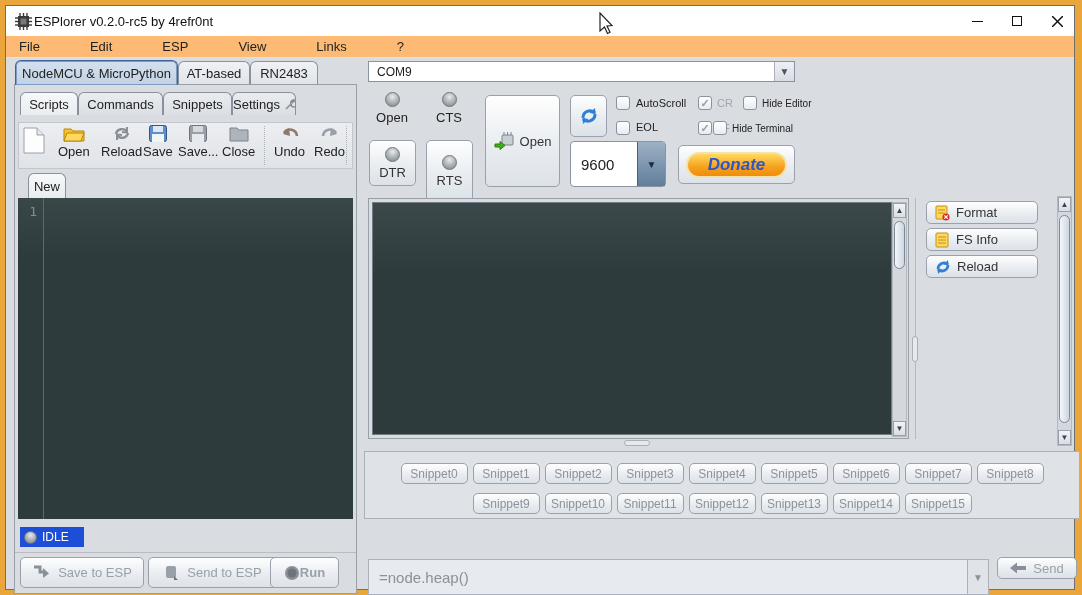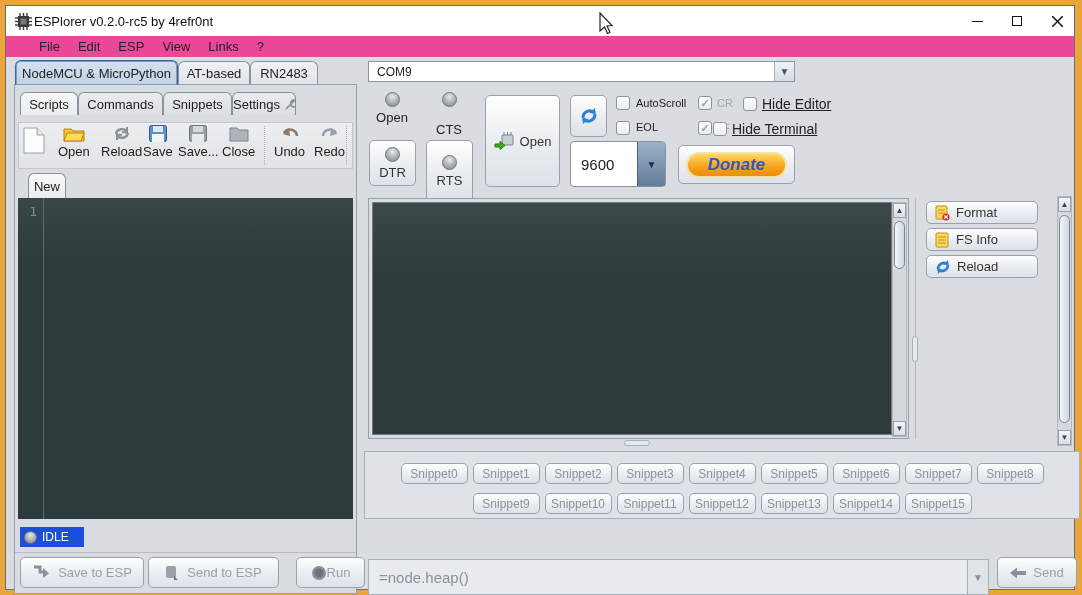--- a/index.html
+++ b/index.html
@@ -5,21 +5,21 @@
   * { margin:0; padding:0; box-sizing:border-box; }
   html,body { width:1082px; height:595px; font-family:"Liberation Sans", sans-serif; }
   .app { position:relative; width:1082px; height:595px; background:#eaa63a; overflow:hidden; }
   .frame { position:absolute; left:5px; top:5px; right:7px; bottom:5px; background:#d9dce1; border:1px solid #6e6e6e; }
   .abs { position:absolute; }
 
   
   .titlebar { left:0; top:0; right:0; height:30px; background:#ffffff; display:flex; align-items:center; }
   .title-text { font-size:13px; color:#111; margin-left:8px; }
   .win-ctrl { position:absolute; top:0; width:34px; height:30px; display:flex; align-items:center; justify-content:center; cursor:default; }
-  .menubar { left:0; top:30px; right:0; height:22px; background:#ec4899; border-bottom:1px solid #e2e2e2; display:flex; align-items:center; padding-left:24px; }
+  .menubar { left:0; top:30px; right:0; height:22px; background:#fdba74; border-bottom:1px solid #e2e2e2; display:flex; align-items:center; padding-left:4px;gap:32px; }
   .menu-item { font-size:13px; color:#222; padding:2px 9px; }
 
   
   .btn { background:linear-gradient(180deg,#fefefe 0%,#e9edf1 55%,#dde2e8 100%); border:1px solid #9aa1ac; border-radius:5px; color:#333; display:flex; align-items:center; justify-content:center; font-size:13px; }
   .btn.dis { color:#9aa0a8; }
 
   
   .tab { position:absolute; top:55px; height:24px; border:1px solid #8a919c; border-bottom:none; border-radius:6px 6px 0 0; background:linear-gradient(#eff1f4,#e0e4e9); display:flex; align-items:center; justify-content:center; font-size:13px; color:#222; }
   .tab.active-main { background:linear-gradient(#d4e0ee,#c2d2e4); border-color:#41639b; box-shadow:inset 0 0 0 1px #7c9cc4; }
   .subtab { position:absolute; top:86px; height:23px; border:1px solid #8a919c; border-bottom:none; border-radius:6px 6px 0 0; background:linear-gradient(#e9ecef,#dbdfe4); display:flex; align-items:center; justify-content:center; font-size:13px; color:#222; gap:4px; }
@@ -41,21 +41,21 @@
   .actions-sep { left:9px; top:546px; width:341px; height:0; border-top:1px solid #b9bdc3; }
 
   
   .combo { background:#fff; border:1px solid #8b93a0; display:flex; align-items:center; }
   .combo-arrow { margin-left:auto; width:20px; align-self:stretch; display:flex; align-items:center; justify-content:center; color:#4c5560; font-size:10px; background:linear-gradient(#eef1f4,#d8dde3); border-left:1px solid #aab1ba; }
   .steel { background:linear-gradient(#9db1c6,#627e9b); color:#1d2c3d; border-left:1px solid #4a6078; }
 
   .checkbox { width:14px; height:14px; border:1px solid #8b939e; border-radius:3px; background:linear-gradient(#ffffff,#e8ecf0); display:flex; align-items:center; justify-content:center; font-size:11px; color:#9aa2ab; font-weight:bold; }
   .chk-label { font-size:12px; color:#222; }
   .chk-label.gray { color:#a2a8b0; }
-  .chk-label.small { font-size:14px;text-decoration:underline; }
+  .chk-label.small { font-size:10px; }
 
   .donate-outer { left:672px; top:139px; width:117px; height:39px; }
   .donate-pill { width:101px; height:26px; border-radius:13px; background:linear-gradient(#ffd95e,#f7a01c 60%,#ef8d0a); border:2px solid #f3e3a8; display:flex; align-items:center; justify-content:center; }
   .donate-text { color:#2b57c8; font-weight:bold; font-style:italic; font-size:17px; }
 
   
   .term-frame { left:362px; top:192px; width:541px; height:241px; border:1px solid #9aa0aa; background:#d9dce1; }
   .terminal { position:absolute; left:3px; top:3px; width:520px; height:233px; background:linear-gradient(180deg,#3c494b 0px,#2e3b3c 70px); border:1px solid #757b82; }
   .sb-v { position:absolute; background:#d4d7dc; border:1px solid #b4b9c0; }
   .sb-btn { position:absolute; left:0; width:100%; height:15px; background:linear-gradient(#f2f4f6,#d9dee4); border:1px solid #9aa1ac; display:flex; align-items:center; justify-content:center; font-size:8px; color:#3a4450; }
@@ -242,38 +242,38 @@
         </svg>
       <span>Save to ESP</span>
     </div>
     <div class="abs btn dis" style="left:142px;top:551px;width:131px;height:31px;gap:8px;">
       <svg width="14" height="16">
           <rect x="1" y="1" width="10" height="12" rx="2" fill="#9aa0a8"></rect>
           <path d="M6,8 L13,15 L9,15 L9,11 Z" fill="#6d737b"></path>
         </svg>
       <span>Send to ESP</span>
     </div>
-    <div class="abs btn dis" style="left:290px;top:551px;width:69px;height:31px;gap:0;">
+    <div class="abs btn dis" style="left:264px;top:551px;width:69px;height:31px;gap:0;font-weight:bold;">
       <svg width="16" height="16">
           <circle cx="8" cy="8" r="7" fill="#8a9098"></circle>
           <circle cx="8" cy="8" r="4.5" fill="#6d737b"></circle>
         </svg>
       <span>Run</span>
     </div>
 
     <div class="abs combo" style="left:362px;top:55px;width:427px;height:21px;">
       <span style="font-size:12px;color:#222;margin-left:8px;">COM9</span>
       <span class="combo-arrow">▼</span>
     </div>
 
     <div class="abs" style="left:363px;top:86px;width:46px;display:flex;flex-direction:column;align-items:center;gap:3px;">
       <span class="led"></span>
       <span style="font-size:13px;color:#222;">Open</span>
     </div>
-    <div class="abs" style="left:420px;top:86px;width:46px;display:flex;flex-direction:column;align-items:center;gap:15px;">
+    <div class="abs" style="left:420px;top:86px;width:46px;display:flex;flex-direction:column;align-items:center;gap:3px;">
       <span class="led"></span>
       <span style="font-size:13px;color:#222;">CTS</span>
     </div>
     <div class="abs btn" style="left:363px;top:134px;width:47px;height:46px;flex-direction:column;gap:3px;">
       <span class="led"></span>
       <span>DTR</span>
     </div>
     <div class="abs btn" style="left:420px;top:134px;width:47px;height:62px;flex-direction:column;gap:3px;">
       <span class="led"></span>
       <span>RTS</span>
@@ -409,21 +409,21 @@
         <button class="btn snip">Snippet13</button>
         <button class="btn snip">Snippet14</button>
         <button class="btn snip">Snippet15</button>
       </div>
     </div>
 
     <div class="abs send-row-combo">
       <span class="cmd-text">=node.heap()</span>
       <span class="combo-arrow" style="width:21px;color:#8c9198;background:#e0e3e8;">▼</span>
     </div>
-    <div class="abs btn dis" style="left:991px;top:551px;width:80px;height:31px;gap:7px;">
+    <div class="abs btn dis" style="left:991px;top:551px;width:80px;height:22px;gap:7px;">
       <svg width="16" height="12">
           <path d="M16,4 L7,4 L7,0.5 L0,6 L7,11.5 L7,8 L16,8 Z" fill="#8a9098"></path>
         </svg>
       <span>Send</span>
     </div>
 
   </div>
 </div>
 
 </body></html>

